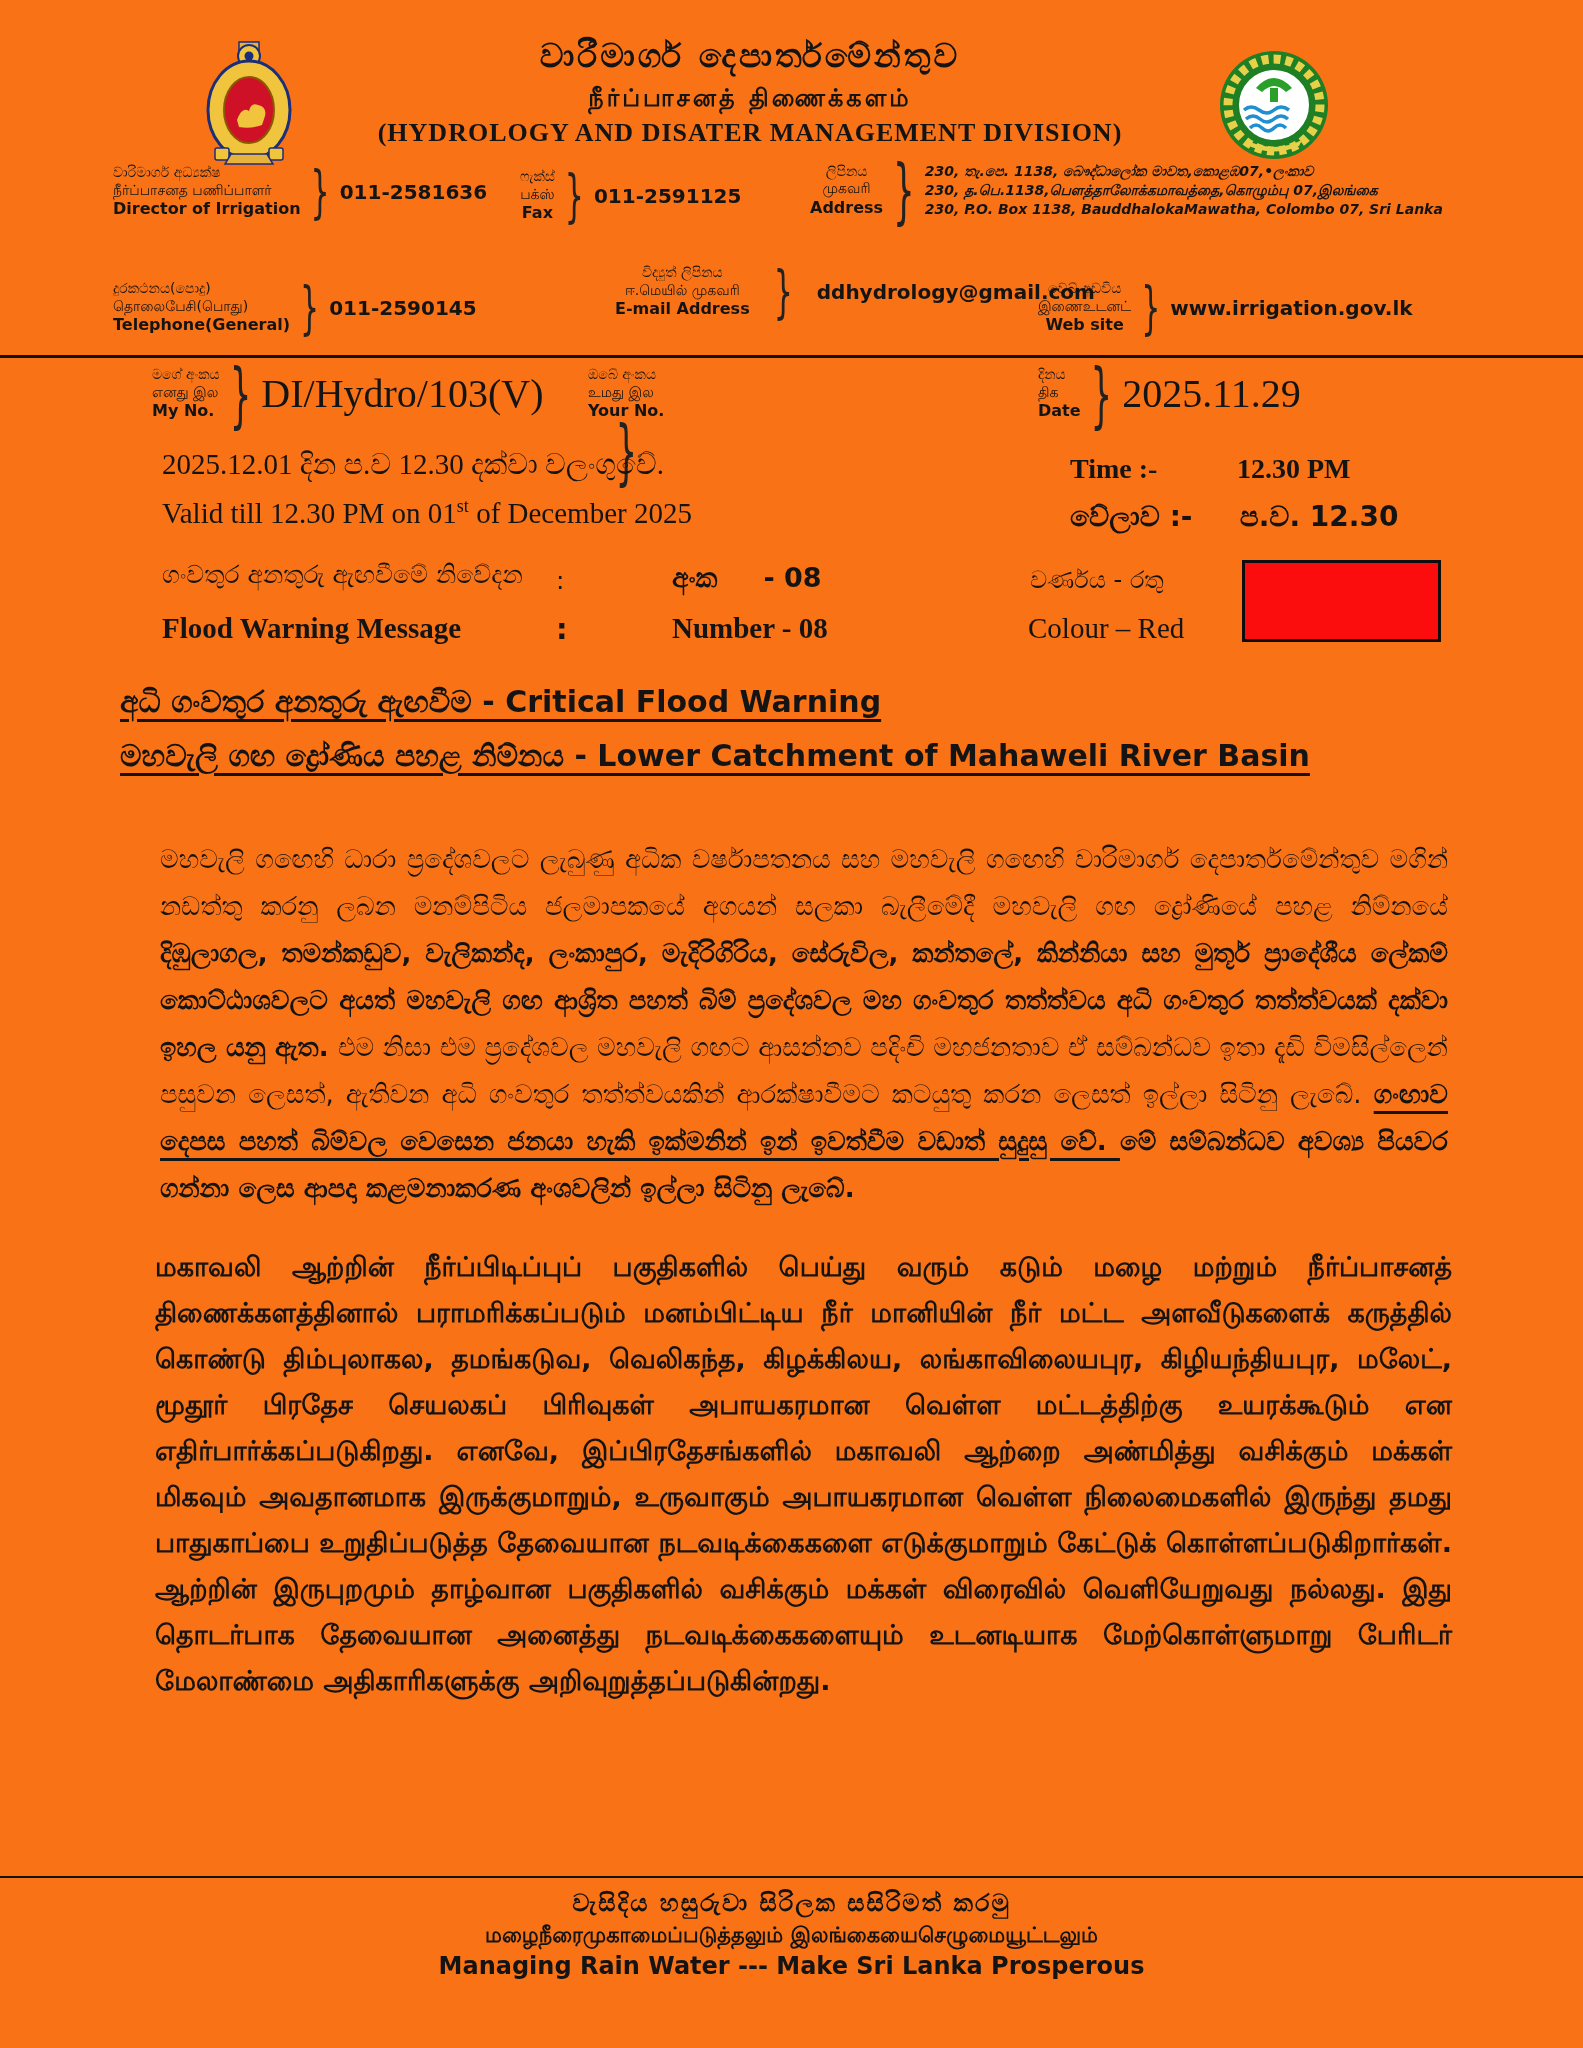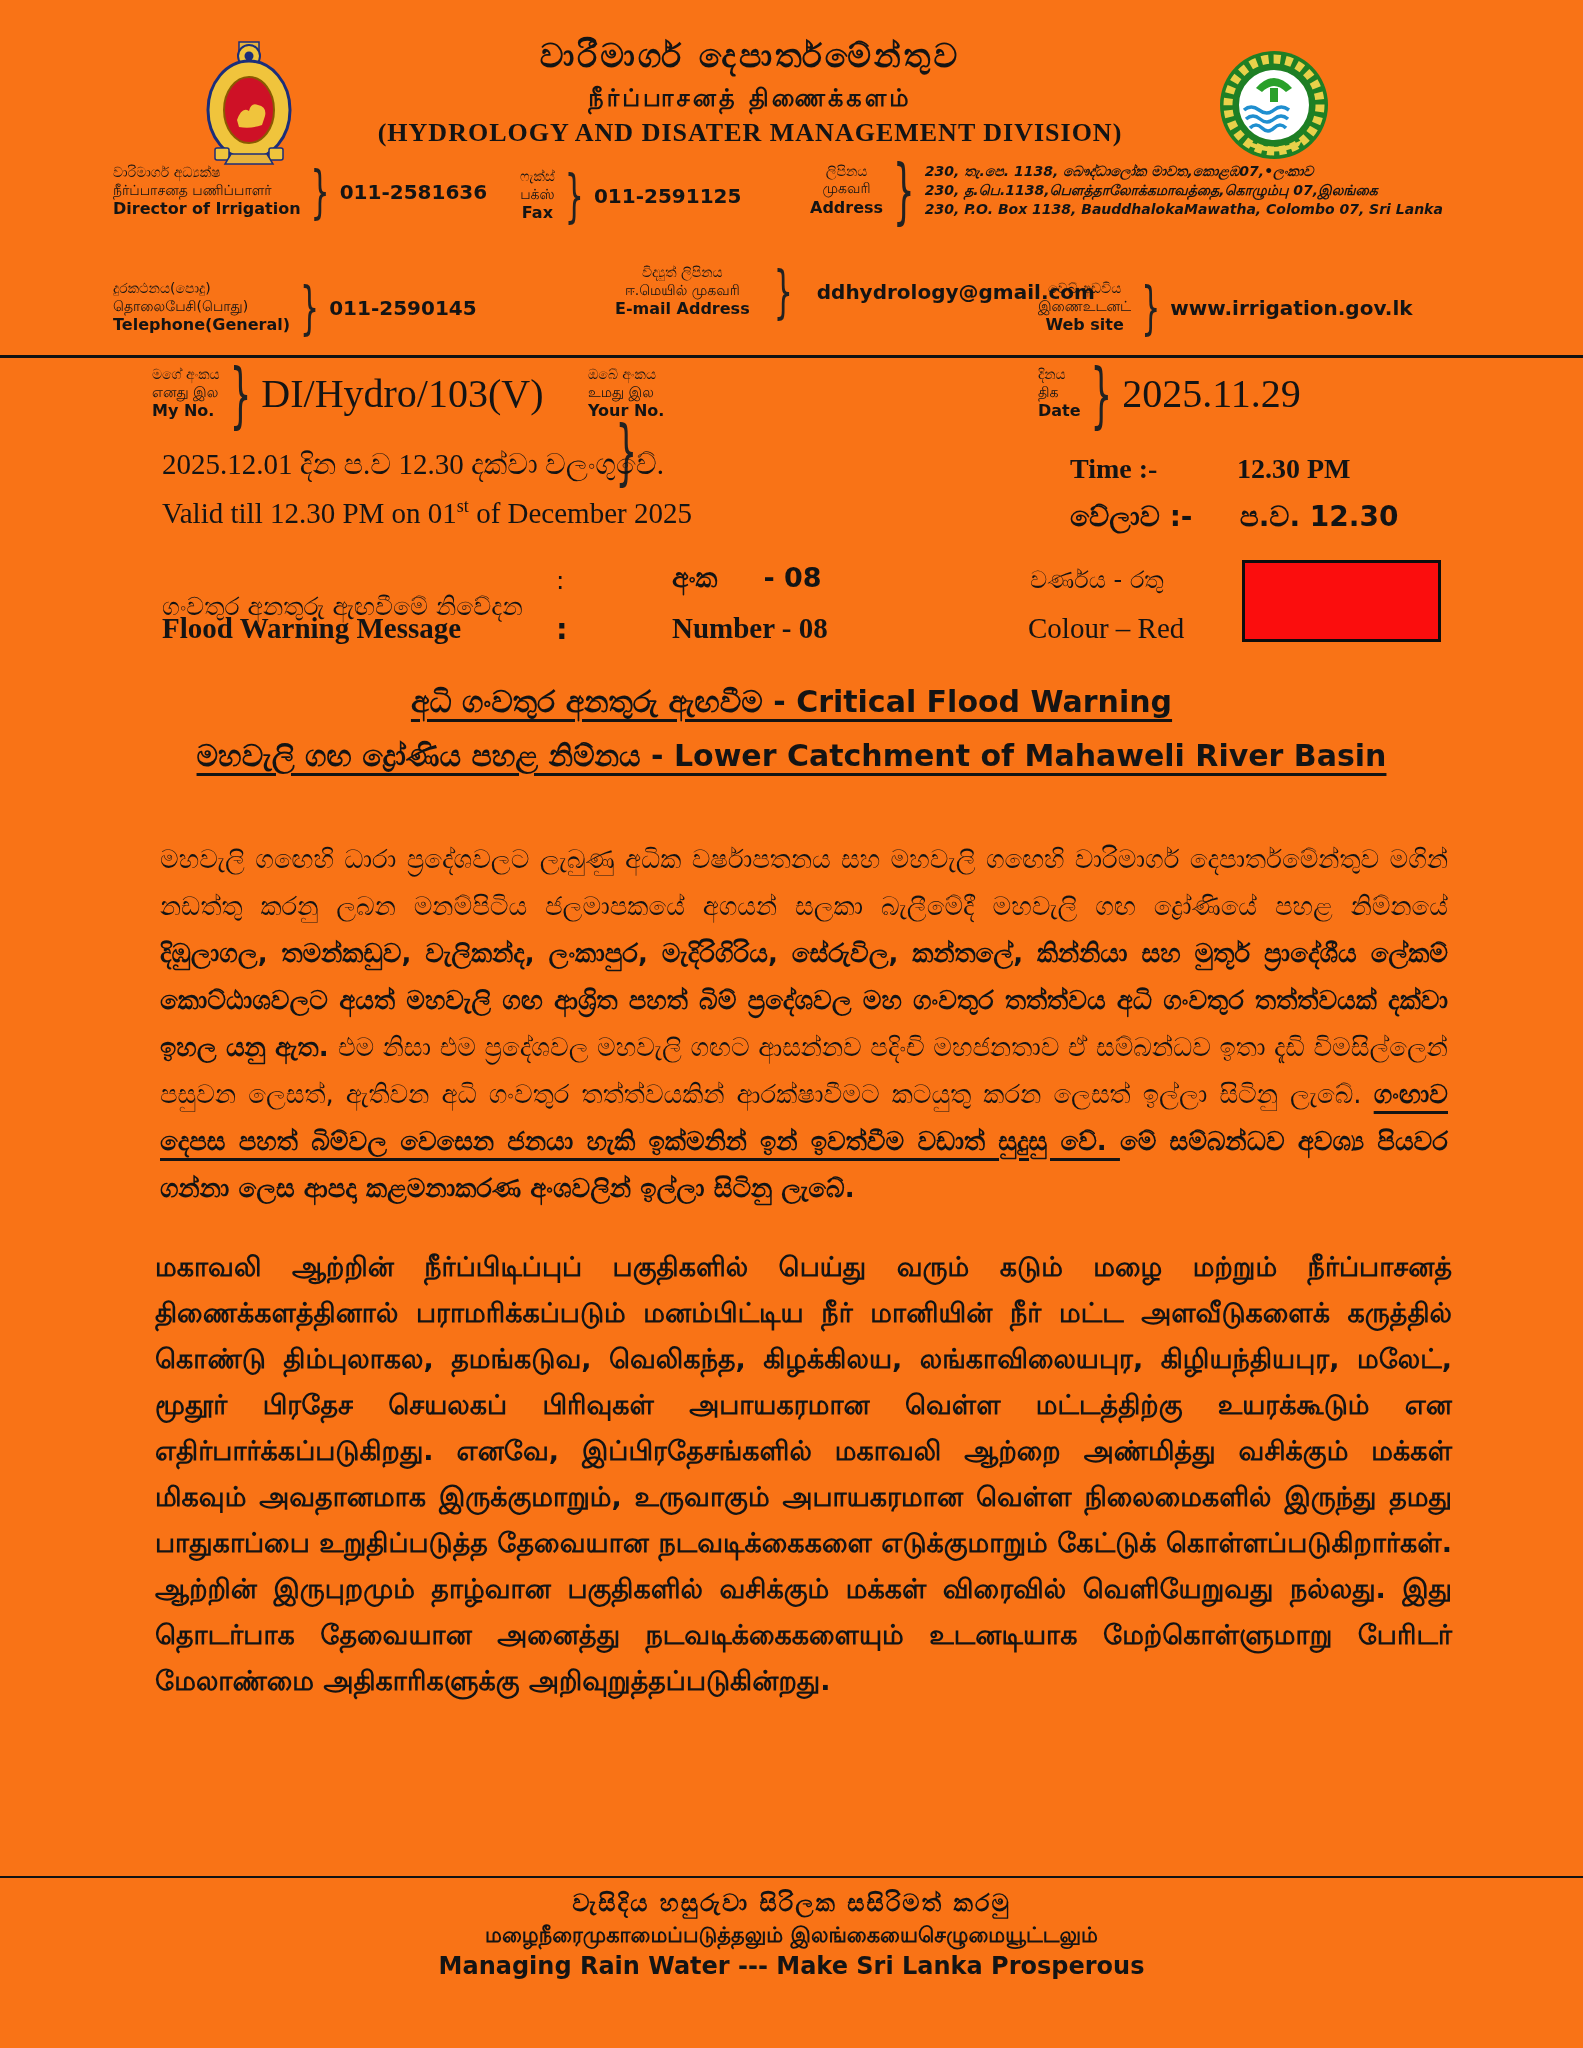--- a/index.html
+++ b/index.html
@@ -39,36 +39,36 @@
   
   .validity { position:absolute; left:162px; top:443px; font-family:"Liberation Serif","DejaVu Serif",serif;
               font-size:29px; line-height:42px; }
   .sup { vertical-align:super; font-size:18px; }
   .time-block { position:absolute; left:1070px; top:445px; line-height:48px; font-size:28px; font-weight:700; }
   .time-row-en { font-family:"Liberation Serif","DejaVu Serif",serif; }
   .time-label { display:inline-block; min-width:140px; }
   .time-value { display:inline-block; margin-left:20px; }
 
   
-  .warn-si-label { position:absolute; left:162px; top:592px; font-size:25px; }
+  .warn-si-label { position:absolute; left:162px; top:560px; font-size:25px; }
   .warn-colon-si { position:absolute; left:556px; top:566px; font-size:25px; }
   .warn-si-num   { position:absolute; left:672px; top:562px; font-size:27px; font-weight:700; }
   .warn-si-num .gap { display:inline-block; width:46px; }
   .warn-en-label { position:absolute; left:162px; top:612px; font-family:"Liberation Serif","DejaVu Serif",serif;
                    font-size:29px; font-weight:700; }
   .warn-colon-en { position:absolute; left:556px; top:612px; font-size:29px; font-weight:700; }
   .warn-en-num   { position:absolute; left:672px; top:612px; font-family:"Liberation Serif","DejaVu Serif",serif;
                    font-size:29px; font-weight:700; }
   .colour-si { position:absolute; left:1030px; top:566px; font-size:24px; }
   .colour-en { position:absolute; left:1028px; top:612px; font-family:"Liberation Serif","DejaVu Serif",serif; font-size:29px; }
   .red-box { position:absolute; left:1242px; top:560px; width:193px; height:76px;
              border:3px solid #0d0d0d; }
 
   
-  .doc-title { position:absolute; left:120px; width:1343px; text-align:center;
+  .doc-title { position:absolute; left:120px; width:1343px; text-align:left;
                font-size:30px; font-weight:700; }
   .doc-title .u { text-decoration:underline; text-decoration-thickness:2.5px; text-underline-offset:7px; }
   #title1 { top:684px; }
   #title2 { top:738px; }
 
   
   .body-si { position:absolute; left:160px; top:836px; width:1288px;
              font-size:26px; line-height:47px; text-align:justify; }
   .body-si .b  { font-weight:700; }
   .body-si .bu { font-weight:700; text-decoration:underline; text-decoration-thickness:2.5px; text-underline-offset:8px; }

